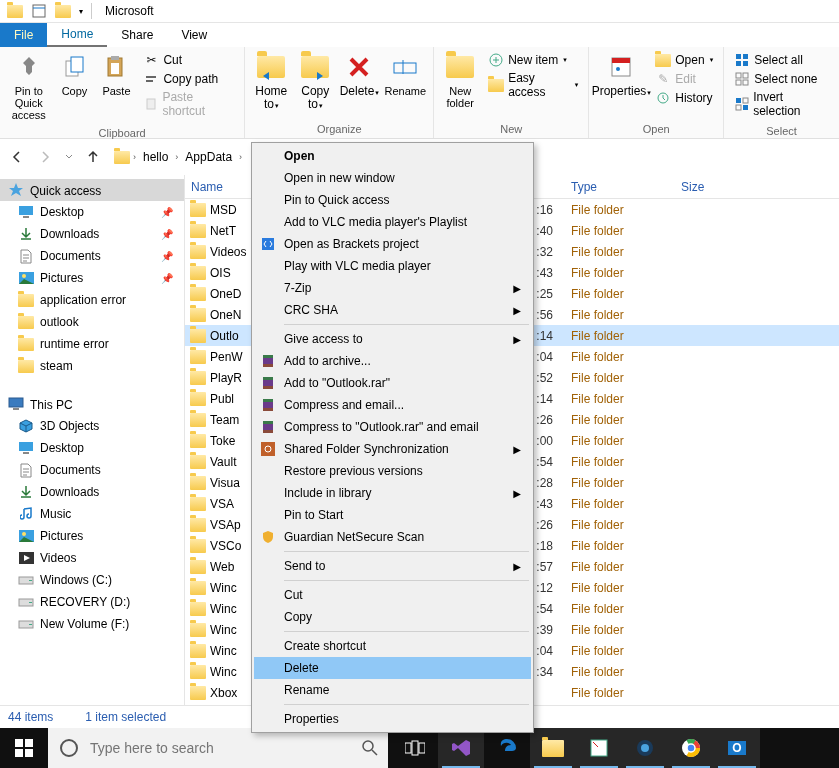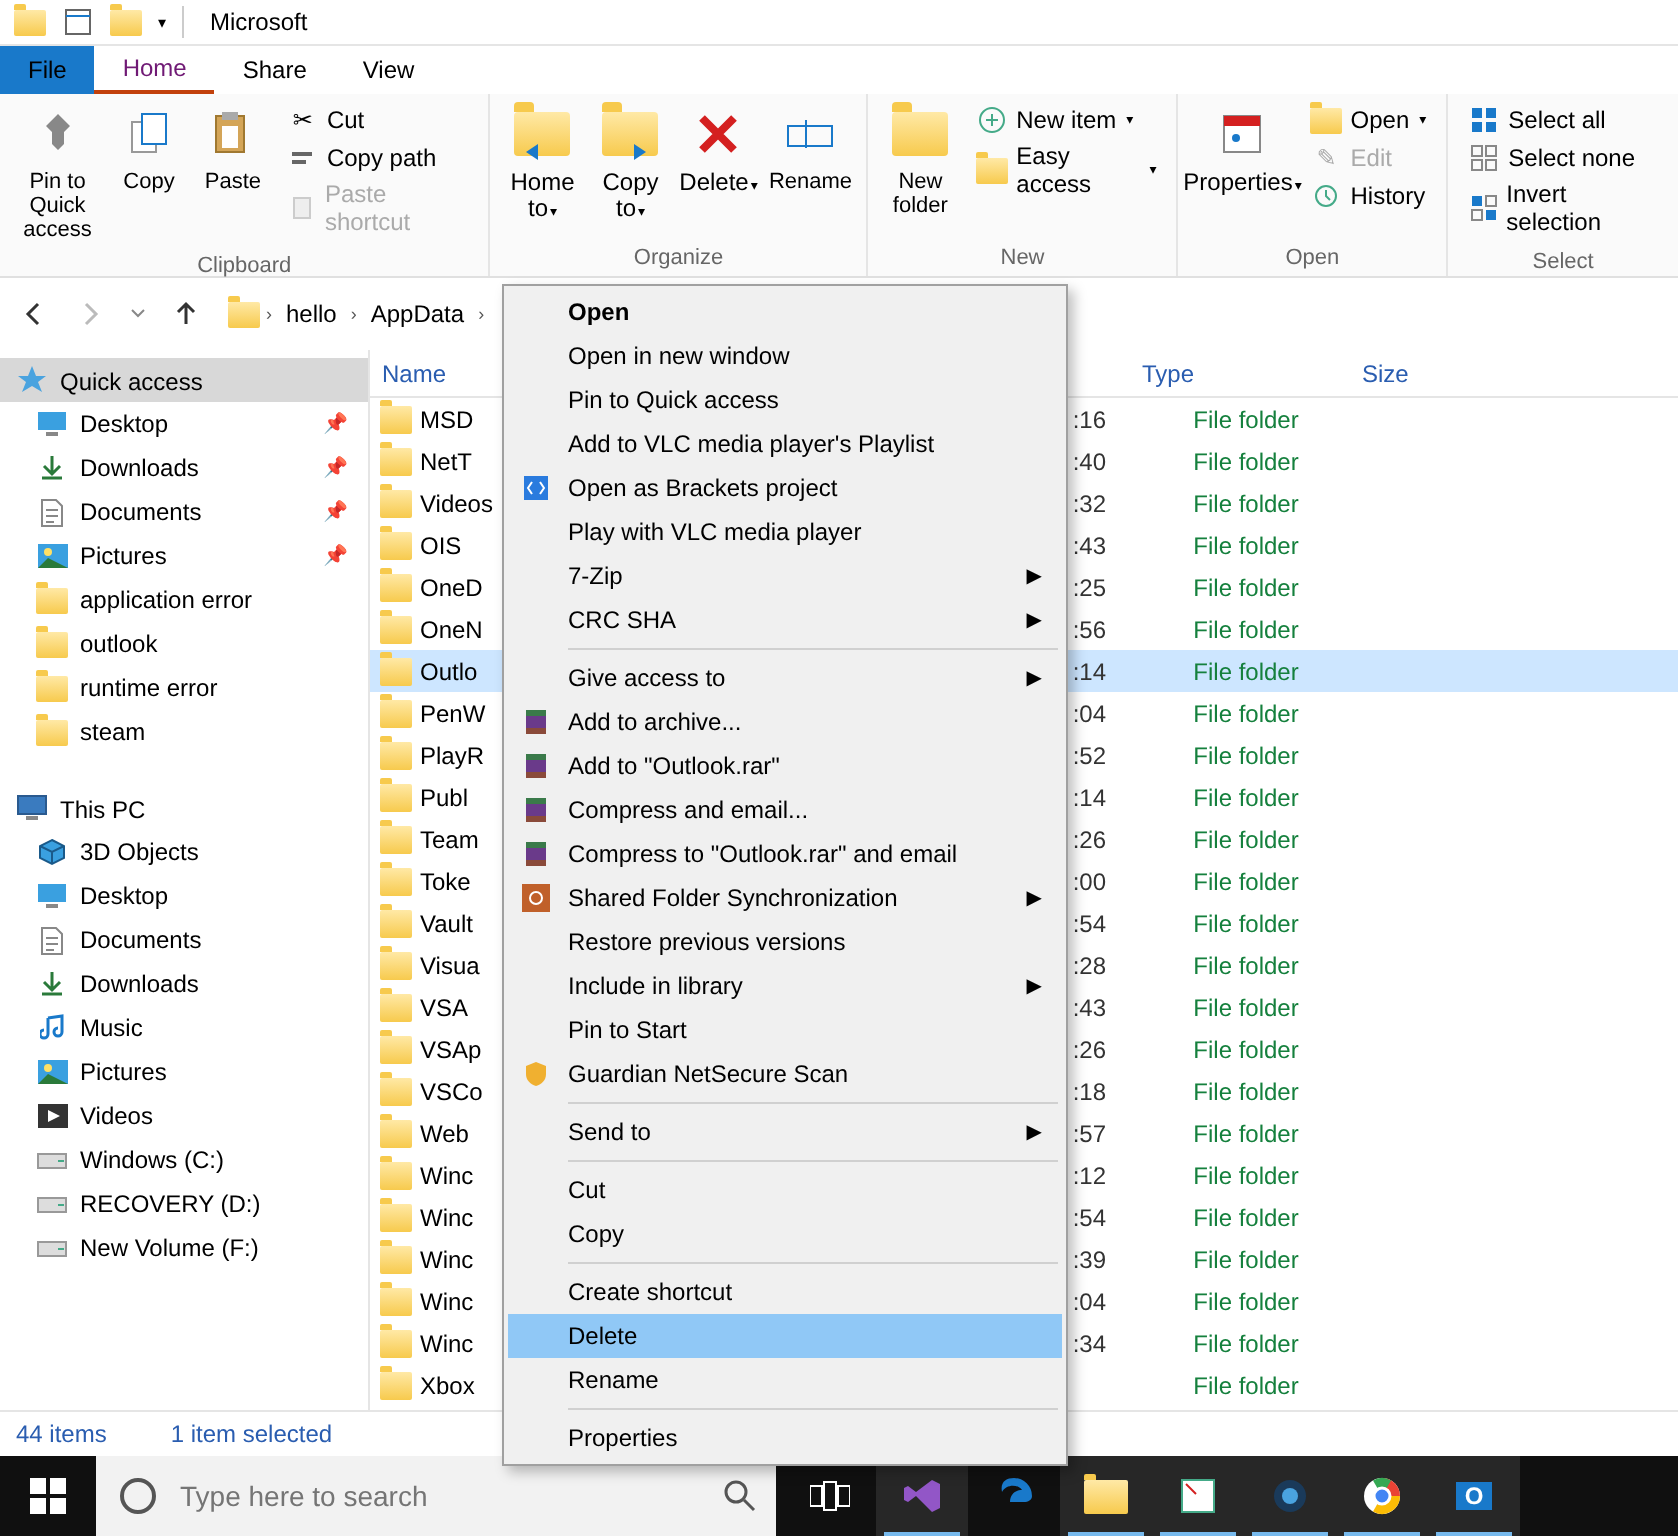--- a/index.html
+++ b/index.html
@@ -8,22 +8,22 @@
 
 .titlebar { height: 23px; background: #fff; display: flex; align-items: center; border-bottom: 1px solid #e5e5e5; }
 .titlebar .qat { display: flex; align-items: center; gap: 2px; padding: 0 4px; }
 .titlebar .qat-icon { width: 22px; height: 20px; display: flex; align-items: center; justify-content: center; }
 .titlebar .qat-dd { font-size: 8px; padding: 0 3px; }
 .titlebar .title { margin-left: 6px; font-size: 12px; }
 
 
 .tabs { height: 24px; background: #fff; display: flex; align-items: stretch; }
 .tab { padding: 0 14px; display: flex; align-items: center; font-size: 12px; cursor: pointer; }
-.tab.file { background: #1979ca; color: #000000; }
-.tab.active { border-bottom: 2px solid #c2410c; color: #701a75; }
+.tab.file { background: #1979ca; color: #fef9c3; }
+.tab.active { border-bottom: 2px solid #737373; color: #0369a1; }
 
 
 .ribbon { height: 92px; background: #fafafa; border-bottom: 1px solid #e0e0e0; display: flex; }
 .group { border-right: 1px solid #e5e5e5; display: flex; flex-direction: column; }
 .group-body { flex: 1; display: flex; align-items: flex-start; padding: 2px 4px; }
 .group-label { text-align: center; font-size: 11px; color: #666; padding: 2px 0 3px; }
 .big-btn { display: flex; flex-direction: column; align-items: center; justify-content: flex-start; padding: 2px 4px; gap: 2px; cursor: pointer; width: 52px; }
 .big-btn .ic { width: 32px; height: 32px; display: flex; align-items: center; justify-content: center; }
 .big-btn .lbl { font-size: 11px; text-align: center; line-height: 1.1; }
 .small-btns { display: flex; flex-direction: column; gap: 1px; padding: 2px; }
@@ -54,21 +54,21 @@
 .colhead { height: 24px; display: flex; align-items: center; border-bottom: 1px solid #e5e5e5; font-size: 12px; color: #2a5db0; }
 .colhead .col-name { flex: 0 0 180px; padding-left: 6px; }
 .colhead .col-date { flex: 0 0 200px; text-align: right; padding-right: 12px;}
 .colhead .col-type { flex: 0 0 110px; padding-left: 6px; }
 .colhead .col-size { flex: 0 0 80px; padding-left: 6px; }
 .filelist { flex: 1; overflow-y: auto; }
 .file-row { display: flex; align-items: center; height: 21px; font-size: 12px; }
 .file-row.selected { background: #cde6ff; }
 .file-row .c-name { flex: 0 0 180px; display: flex; align-items: center; gap: 4px; padding-left: 5px; }
 .file-row .c-date { flex: 0 0 200px; text-align: right; padding-right: 12px; color: #333; }
-.file-row .c-type { flex: 0 0 110px; padding-left: 6px; color: #15803d; text-align: center; }
+.file-row .c-type { flex: 0 0 110px; padding-left: 6px; color: #a16207; }
 .file-row .folder-ic { width: 16px; height: 14px; background: linear-gradient(#ffe9a6, #f7ca4d); border-radius: 1px; position: relative; }
 .file-row .folder-ic::before { content: ""; position: absolute; top: -3px; left: 0; width: 6px; height: 3px; background: #f7ca4d; border-radius: 1px 1px 0 0; }
 
 
 .statusbar { height: 22px; border-top: 1px solid #e5e5e5; display: flex; align-items: center; padding: 0 8px; gap: 32px; font-size: 12px; color: #2a5db0; }
 
 
 .taskbar { position: absolute; bottom: 0; left: 0; right: 0; height: 40px; background: #101010; display: flex; align-items: flex-end; }
 .tb-start { width: 48px; height: 40px; display: flex; align-items: center; justify-content: center; cursor: pointer; }
 .tb-search { flex: 0 0 340px; height: 40px; background: #f2f2f2; display: flex; align-items: center; padding: 0 10px; gap: 10px; }

